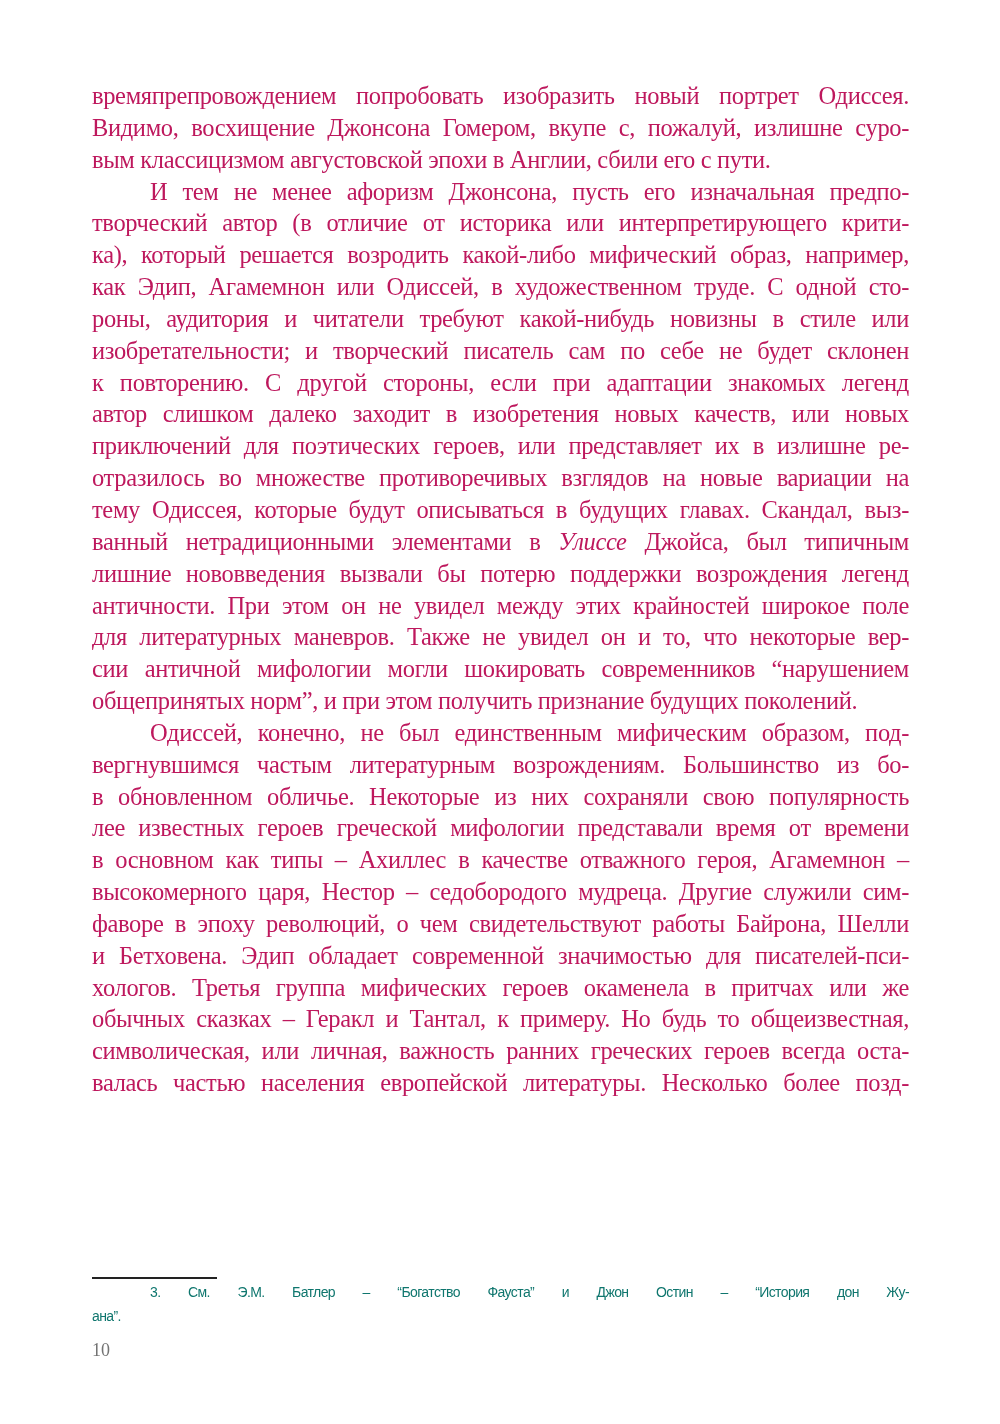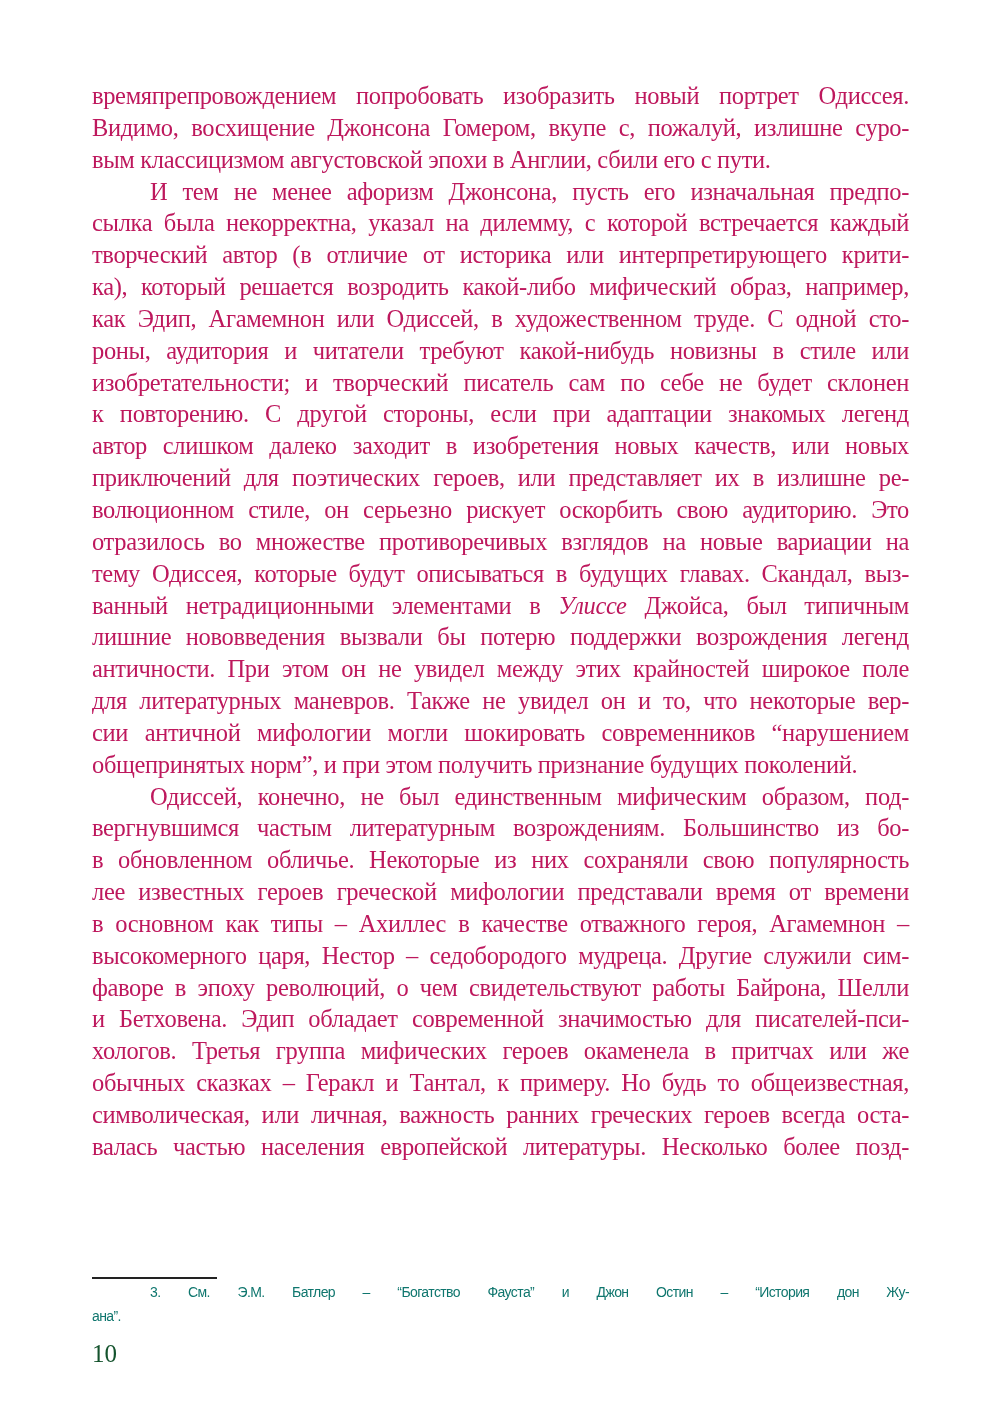--- a/index.html
+++ b/index.html
@@ -32,43 +32,41 @@
     white-space: nowrap;
     letter-spacing: -0.6px;
     text-align: justify;
     text-align-last: justify;
   }
   .fline.indent { padding-left: 58px; }
   .fline.last { text-align-last: left; }
   .pagenum {
     position: absolute; left: 92px; top: 1340px;
     font-family: "Liberation Serif", "DejaVu Serif", serif;
-    font-size: 25px; color: #14532d;
+    font-size: 18px; color: #737373;
   }
 </style>
 </head>
 <body>
 
 <div class="page">
 
   <div class="line">времяпрепровождением попробовать изобразить новый портрет Одиссея.</div>
   <div class="line">Видимо, восхищение Джонсона Гомером, вкупе с, пожалуй, излишне суро-</div>
   <div class="line last">вым классицизмом августовской эпохи в Англии, сбили его с пути.</div>
 
   <div class="line indent">И тем не менее афоризм Джонсона, пусть его изначальная предпо-</div>
-  <div class="line">сылка была некорректна, указал на дилемму, с которой встречается каждый</div>
   <div class="line">творческий автор (в отличие от историка или интерпретирующего крити-</div>
   <div class="line">ка), который решается возродить какой-либо мифический образ, например,</div>
   <div class="line">как Эдип, Агамемнон или Одиссей, в художественном труде. С одной сто-</div>
   <div class="line">роны, аудитория и читатели требуют какой-нибудь новизны в стиле или</div>
   <div class="line">изобретательности; и творческий писатель сам по себе не будет склонен</div>
   <div class="line">к повторению. С другой стороны, если при адаптации знакомых легенд</div>
   <div class="line">автор слишком далеко заходит в изобретения новых качеств, или новых</div>
   <div class="line">приключений для поэтических героев, или представляет их в излишне ре-</div>
-  <div class="line">волюционном стиле, он серьезно рискует оскорбить свою аудиторию. Это</div>
   <div class="line">отразилось во множестве противоречивых взглядов на новые вариации на</div>
   <div class="line">тему Одиссея, которые будут описываться в будущих главах. Скандал, выз-</div>
   <div class="line" style="word-spacing: 0px;"><span>ванный нетрадиционными элементами в </span><i>Улиссе</i><span> Джойса, был типичным</span></div>
   <div class="line">лишние нововведения вызвали бы потерю поддержки возрождения легенд</div>
   <div class="line">античности. При этом он не увидел между этих крайностей широкое поле</div>
   <div class="line">для литературных маневров. Также не увидел он и то, что некоторые вер-</div>
   <div class="line">сии античной мифологии могли шокировать современников “нарушением</div>
   <div class="line last">общепринятых норм”, и при этом получить признание будущих поколений.</div>
 
   <div class="line indent">Одиссей, конечно, не был единственным мифическим образом, под-</div>

